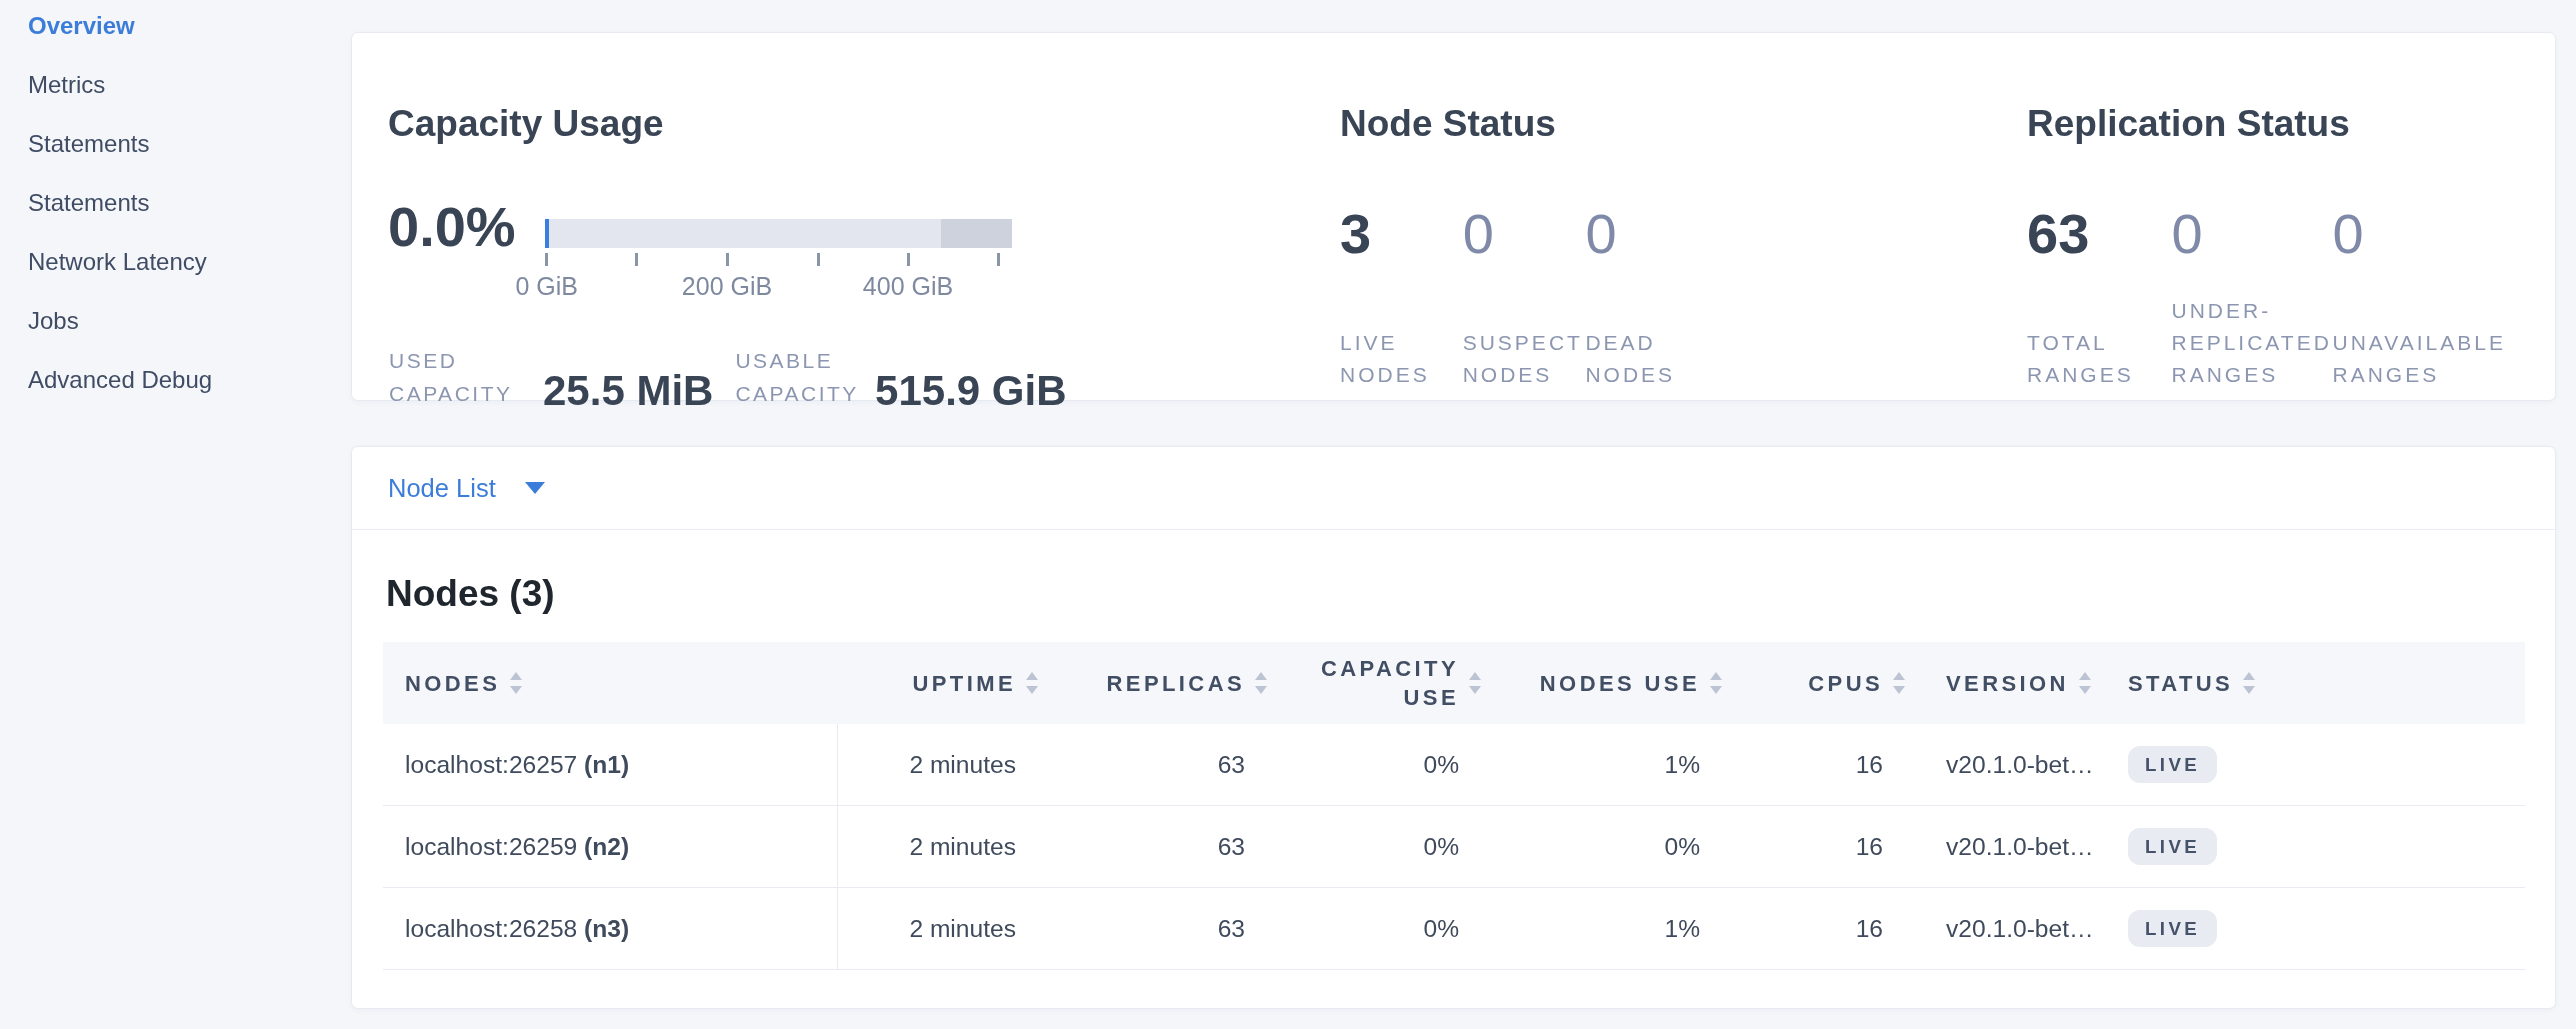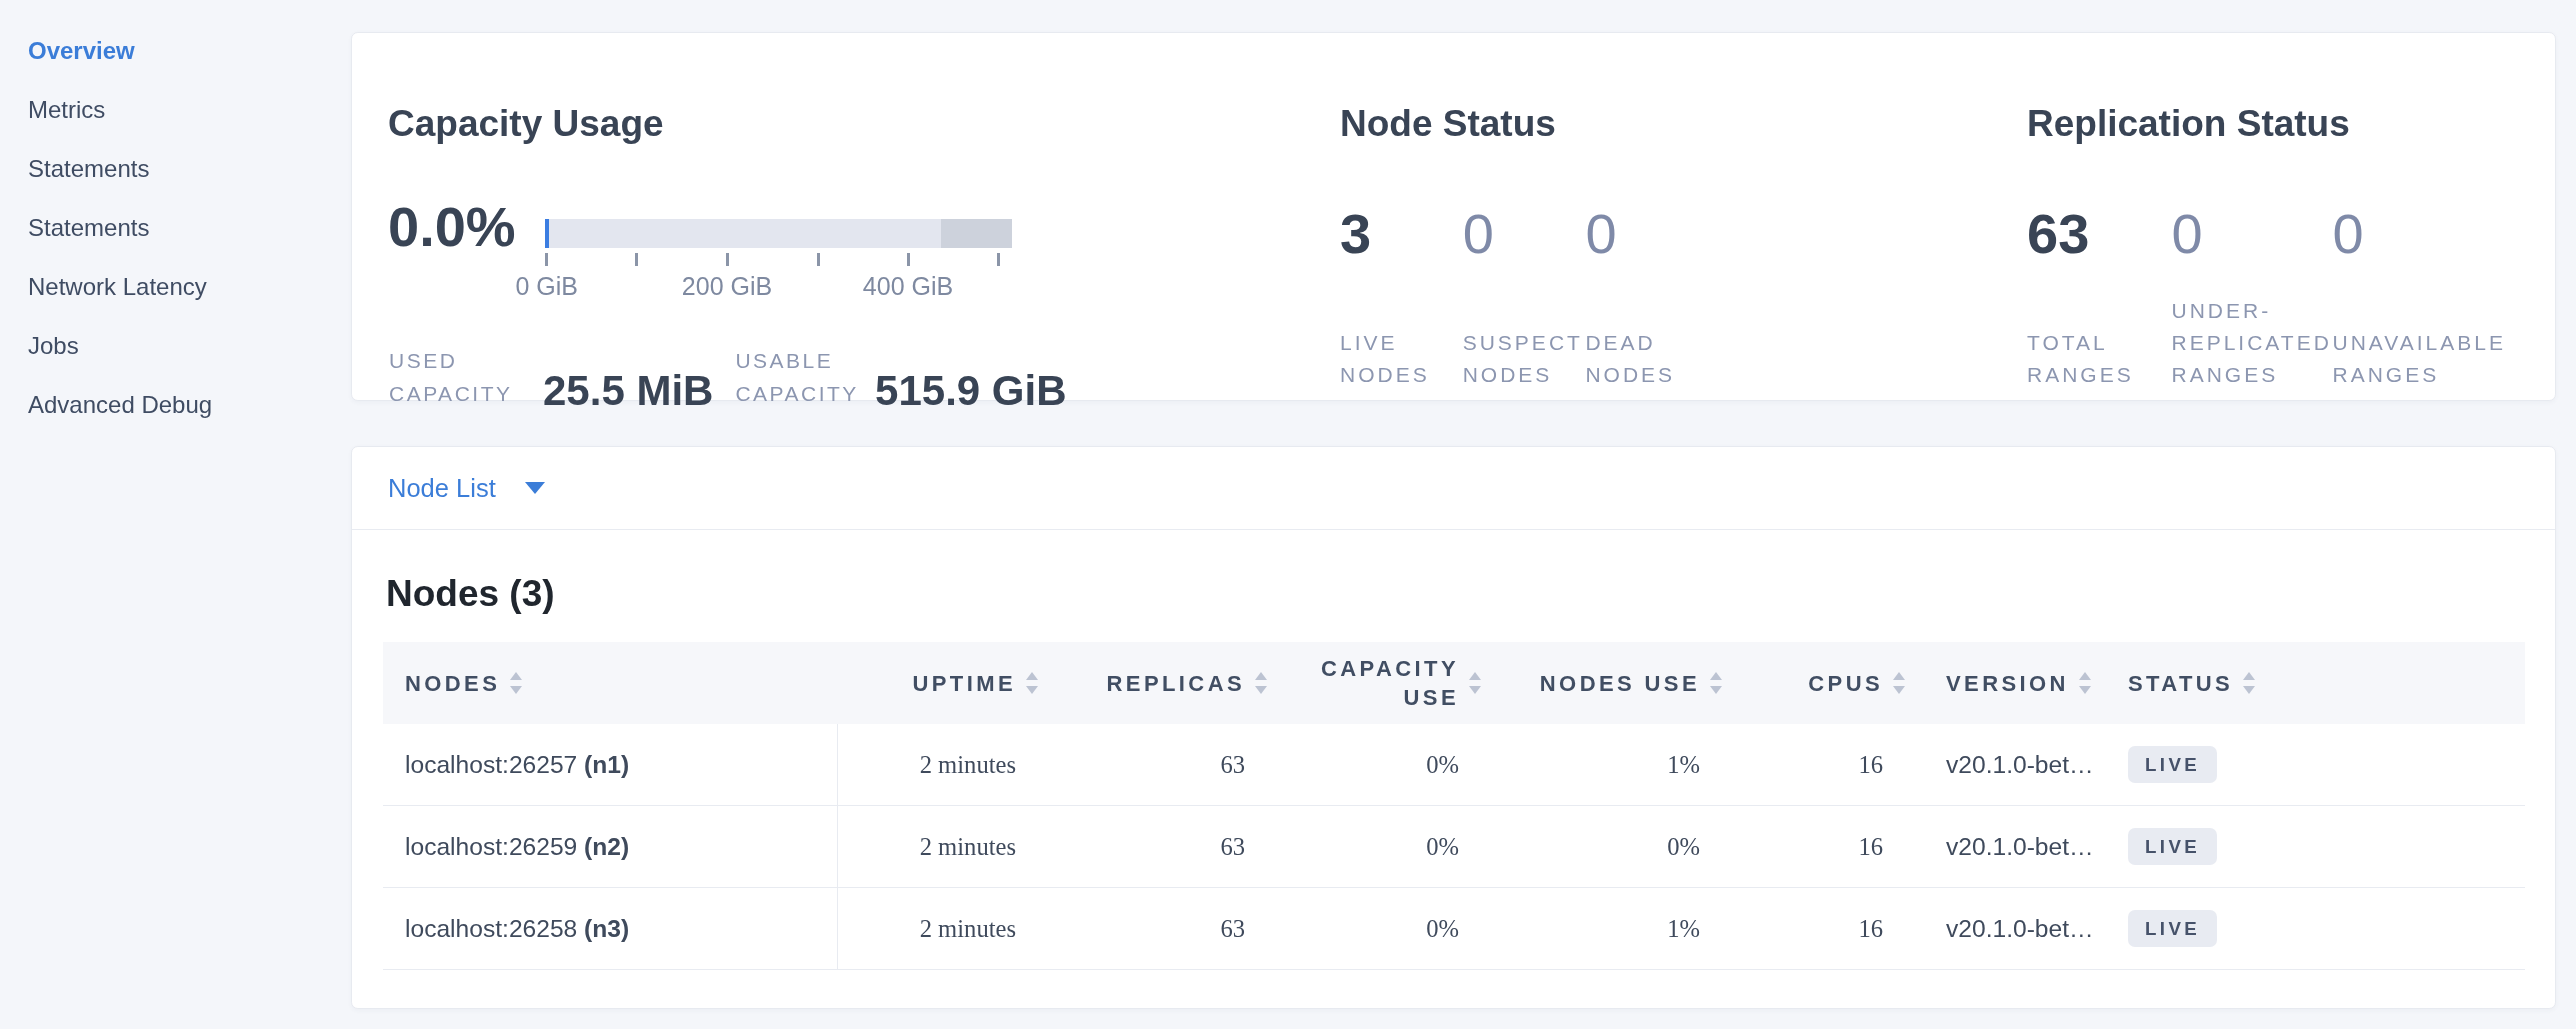--- a/index.html
+++ b/index.html
@@ -7,21 +7,21 @@
     --text:#3f4a5c; --muted:#8c96b0; --zero-value:#7f8aa8;
     --bar-track:#e3e6ef; --bar-other:#cdd2dc; --bar-used:#3b7de1;
     --badge-bg:#e8ebf2; --line:#e8ebf1; --header-bg:#f6f7fa; --page-bg:#f4f6fa;
   }
   *{margin:0;padding:0;box-sizing:border-box;}
   html,body{background:var(--page-bg);}
   body{font-family:"Liberation Sans",sans-serif;color:var(--text);}
   .page{position:relative;width:2576px;height:1030px;background:var(--page-bg);overflow:hidden;}
 
   
-  .sidebar{position:absolute;left:0;top:0;width:348px;height:100%;padding-top:34px;}
+  .sidebar{position:absolute;left:0;top:0;width:348px;height:100%;padding-top:9px;}
   .sidebar .item{height:59px;line-height:34px;padding-left:28px;font-size:24px;color:#3f4c63;cursor:pointer;}
   .sidebar .item.active{color:var(--accent-blue);font-weight:700;}
 
   
   .card{position:absolute;left:351px;width:2205px;background:#fff;border:1.7px solid #e7eaf0;border-radius:6.8px;box-shadow:0 1.7px 4.2px rgba(60,70,100,.04);}
   .card.summary{top:32px;height:369px;}
   .card.nodelist{top:446px;height:563px;}
 
   .panel-title{position:absolute;top:71px;font-size:37px;font-weight:700;color:var(--heading);line-height:39px;}
 
@@ -62,24 +62,24 @@
   .hc.right{justify-content:flex-end;}
   .hc.right .h-label{text-align:right;}
   .hc .wrap{max-width:140px;}
   .hc.first{padding-left:22px;}
   .hc.version{padding-left:34px;} .hc.status{padding-left:31px;}
   .sort{display:inline-flex;flex-direction:column;gap:5.1px;margin:0 6.8px 0 10.2px;}
   .sort .up{width:0;height:0;border-left:6.8px solid transparent;border-right:6.8px solid transparent;border-bottom:8.5px solid #bcc3d2;}
   .sort .dn{width:0;height:0;border-left:6.8px solid transparent;border-right:6.8px solid transparent;border-top:8.5px solid #bcc3d2;}
   .cell{height:82px;display:flex;align-items:center;font-size:24.6px;color:var(--text);border-bottom:1.7px solid var(--line);background:#fff;}
   .cell.first{padding-left:22px;border-right:1.7px solid var(--line);}
-  .cell.right{justify-content:flex-end;padding-right:29px;font-family:Liberation Serif, serif;}
+  .cell.right{justify-content:flex-end;padding-right:29px;}
   .cell.version{padding-left:34px;} .cell.status{padding-left:31px;border-right:none;}
   .cell .nid{font-weight:700;margin-left:6.8px;}
-  .badge{display:inline-block;background:var(--badge-bg);border-radius:7px;padding:7.6px 17px;font-size:18.7px;font-weight:700;letter-spacing:3.4px;color:#46526a;}
+  .badge{display:inline-block;background:var(--badge-bg);border-radius:12px;padding:7.6px 17px;font-size:18.7px;font-weight:700;letter-spacing:3.4px;color:#46526a;}
 </style>
 </head>
 <body>
 
 <div class="page">
 
   <nav class="sidebar">
     <div class="item active">Overview</div>
     <div class="item">Metrics</div>
     <div class="item">Statements</div>

